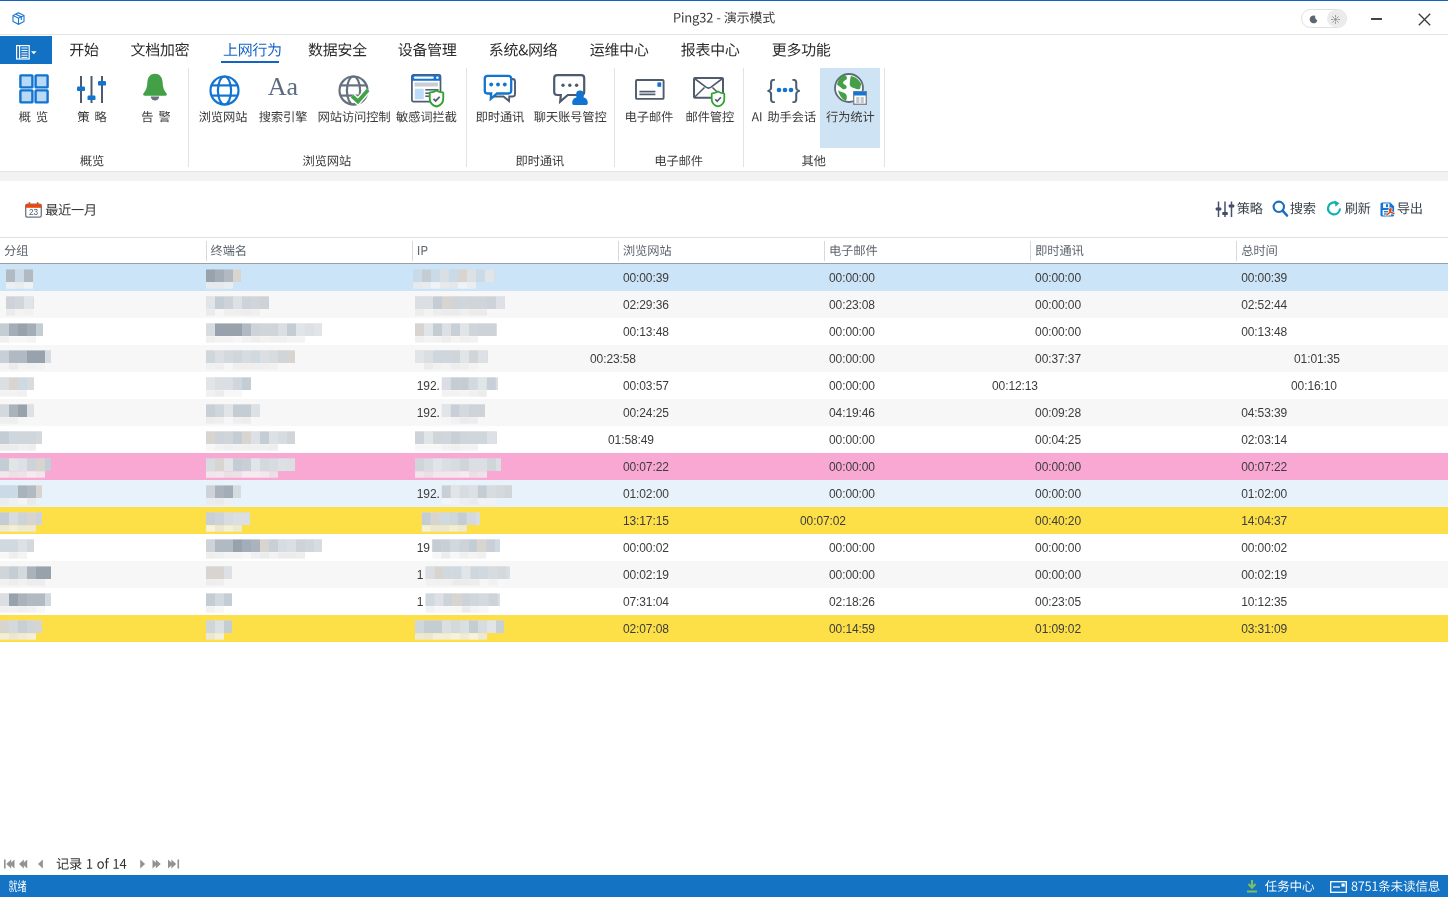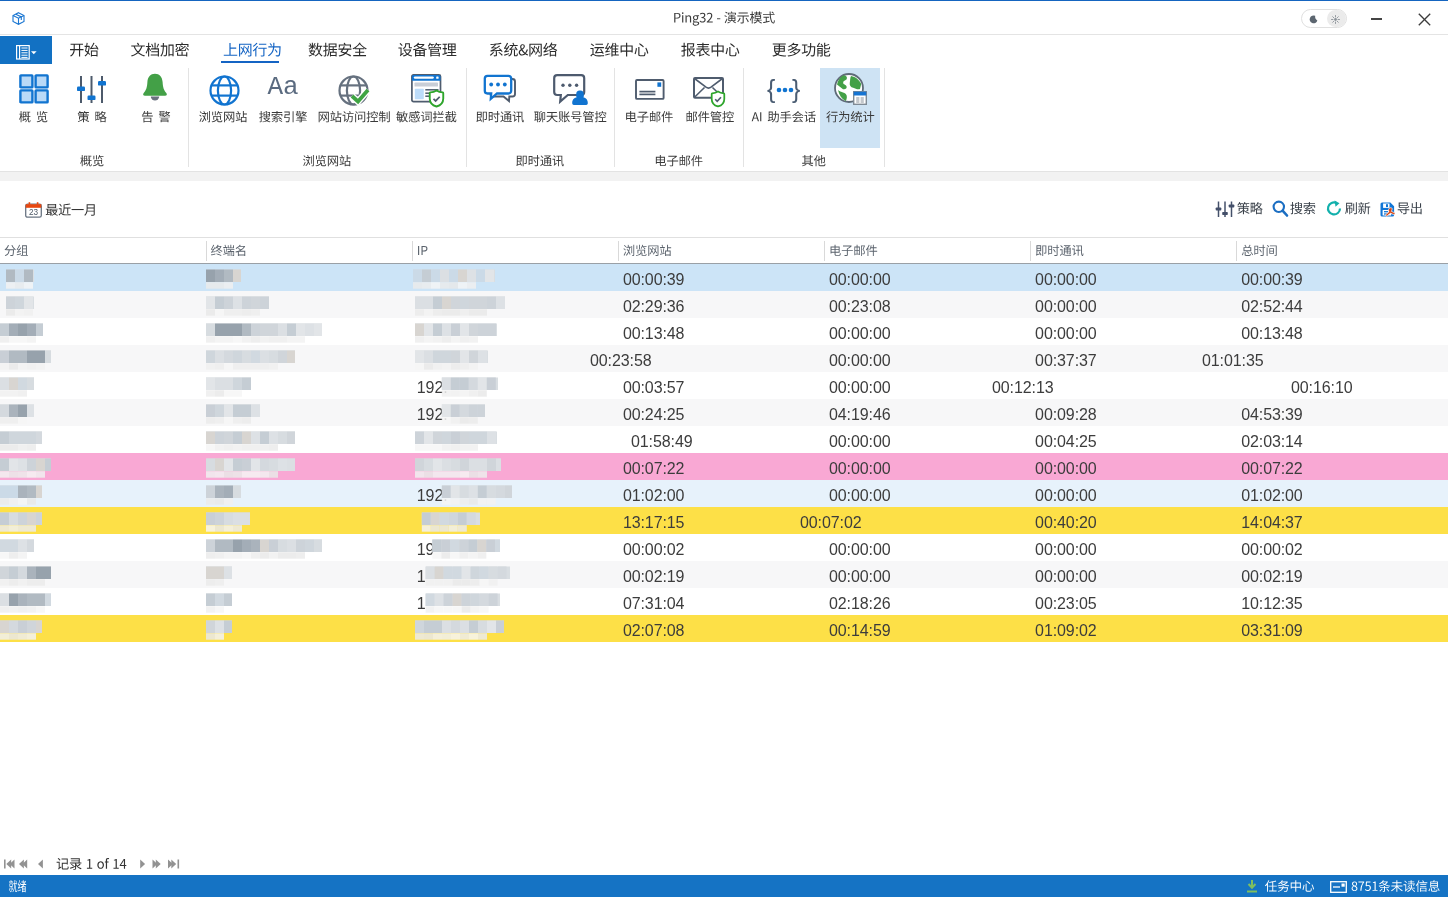--- a/index.html
+++ b/index.html
@@ -12,21 +12,21 @@
 .tabrow{position:absolute;left:0;top:35px;width:1448px;height:29px;background:#fff}
 .appbtn{position:absolute;left:0;top:1px;width:52px;height:28px;background:#1271c3}
 .underline{position:absolute;left:221px;top:25.5px;width:58px;height:2.5px;background:#1464c4}
 .ribbon{position:absolute;left:0;top:64px;width:1448px;height:108px;background:#fff;border-bottom:1px solid #e3e3e3}
 .gsep{position:absolute;top:4px;width:1px;height:99px;background:#e3e3e3}
 .selbtn{position:absolute;left:820px;top:4px;width:60px;height:80px;background:#cee3f4}
 .graystrip{position:absolute;left:0;top:172px;width:1448px;height:9px;background:#f2f2f2}
 .toolbar{position:absolute;left:0;top:181px;width:1448px;height:57px;background:#fff;border-bottom:1px solid #e0e0e0}
 .ghead{position:absolute;left:0;top:238px;width:1448px;height:26px;background:#fff;border-bottom:1px solid #9aa0a6}
 .ghead i{position:absolute;top:3px;width:1px;height:20px;background:#d9d9d9}
-.row{position:absolute;left:0;width:1448px;height:27px;font-size:16px;color:#3c3c3c}
+.row{position:absolute;left:0;width:1448px;height:27px;font-size:12px;color:#3c3c3c}
 .row span{position:absolute;top:6.5px;letter-spacing:-0.1px}
 .pag{position:absolute;left:0;top:852px;width:1448px;height:23px;background:#fff}
 .statusbar{position:absolute;left:0;top:875px;width:1448px;height:22px;background:#1573c4}
 .ov{position:absolute;left:0;top:0;pointer-events:none}
 svg.abs{overflow:visible}
 </style></head><body>
 <div class="topline"></div>
 <div class="titlebar">
  <svg class="abs" style="left:12px;top:11px" width="13" height="13" viewBox="0 0 13 13" fill="none" stroke="#1976d2" stroke-width="1.1">
   <path d="M6.5 0.7 L12 3.5 L12 9.5 L6.5 12.3 L1 9.5 L1 3.5 Z"></path>
@@ -99,21 +99,21 @@
     <svg class="abs" style="left:140px;top:9px" width="30" height="28" viewBox="0 0 30 28">
       <path d="M15 0.8 C19.5 0.8 22.3 4 22.6 9 C22.9 14.5 24 17.5 26.3 20 C27.4 21.3 26.8 22.8 25 22.8 L5 22.8 C3.2 22.8 2.6 21.3 3.7 20 C6 17.5 7.1 14.5 7.4 9 C7.7 4 10.5 0.8 15 0.8 Z" fill="#43a047"></path>
       <path d="M10.8 23.4 A4.2 4.2 0 0 0 19.2 23.4 Z" fill="#6b7280"></path>
     </svg>
     <svg class="abs" style="left:208.5px;top:11px" width="31" height="31" viewBox="0 0 31 31">
       <circle cx="15.5" cy="15.5" r="14" fill="none" stroke="#1174d0" stroke-width="2.2"></circle>
       <ellipse cx="15.5" cy="15.5" rx="6.6" ry="14" fill="none" stroke="#1174d0" stroke-width="2.2"></ellipse>
       <line x1="2.2" y1="10.4" x2="28.8" y2="10.4" stroke="#1174d0" stroke-width="2.2"></line>
       <line x1="2.2" y1="20.6" x2="28.8" y2="20.6" stroke="#1174d0" stroke-width="2.2"></line>
     </svg>
-    <div class="abs" style="left:263px;top:8px;width:40px;text-align:center;font-size:26px;color:#5b6b80;font-family:Liberation Mono, monospace">Aa</div>
+    <div class="abs" style="left:263px;top:8px;width:40px;text-align:center;font-size:26px;color:#5b6b80;font-family:Liberation Serif, serif">Aa</div>
     <svg class="abs" style="left:337.5px;top:11px" width="31" height="31" viewBox="0 0 31 31">
       <circle cx="15.5" cy="15.5" r="14" fill="none" stroke="#66717f" stroke-width="2.2"></circle>
       <ellipse cx="15.5" cy="15.5" rx="6.6" ry="14" fill="none" stroke="#66717f" stroke-width="2.2"></ellipse>
       <line x1="2.2" y1="10.4" x2="28.8" y2="10.4" stroke="#66717f" stroke-width="2.2"></line>
       <line x1="2.2" y1="20.6" x2="28.8" y2="20.6" stroke="#66717f" stroke-width="2.2"></line>
     </svg>
     <svg class="abs" style="left:350px;top:24px" width="20" height="16" viewBox="0 0 20 16">
       <path d="M2 8 L8 13.5 L18 2" fill="none" stroke="#fff" stroke-width="6.5"></path>
       <path d="M2 8 L8 13.5 L18 2" fill="none" stroke="#3fa443" stroke-width="3.8"></path>
     </svg>
@@ -257,38 +257,38 @@
 <div class="row" style="top:318px;background:#ffffff">
     <span style="left:622.9px">00:13:48</span>
     <span style="left:829px">00:00:00</span>
     <span style="left:1035.1px">00:00:00</span>
     <span style="left:1241.2px">00:13:48</span>
   </div>
 <div class="row" style="top:345px;background:#f7f7f8">
     <span style="left:590px">00:23:58</span>
     <span style="left:829px">00:00:00</span>
     <span style="left:1035.1px">00:37:37</span>
-    <span style="left:1202px">01:01:35</span>
+    <span style="left:1294px">01:01:35</span>
   </div>
 <div class="row" style="top:372px;background:#ffffff">
     <span style="left:416.8px">192.</span>
     <span style="left:622.9px">00:03:57</span>
     <span style="left:829px">00:00:00</span>
     <span style="left:992px">00:12:13</span>
     <span style="left:1291px">00:16:10</span>
   </div>
 <div class="row" style="top:399px;background:#f7f7f8">
     <span style="left:416.8px">192.</span>
     <span style="left:622.9px">00:24:25</span>
     <span style="left:829px">04:19:46</span>
     <span style="left:1035.1px">00:09:28</span>
     <span style="left:1241.2px">04:53:39</span>
   </div>
 <div class="row" style="top:426px;background:#ffffff">
-    <span style="left:631px">01:58:49</span>
+    <span style="left:608px">01:58:49</span>
     <span style="left:829px">00:00:00</span>
     <span style="left:1035.1px">00:04:25</span>
     <span style="left:1241.2px">02:03:14</span>
   </div>
 <div class="row" style="top:453px;background:#f9a8d4">
     <span style="left:622.9px">00:07:22</span>
     <span style="left:829px">00:00:00</span>
     <span style="left:1035.1px">00:00:00</span>
     <span style="left:1241.2px">00:07:22</span>
   </div>

